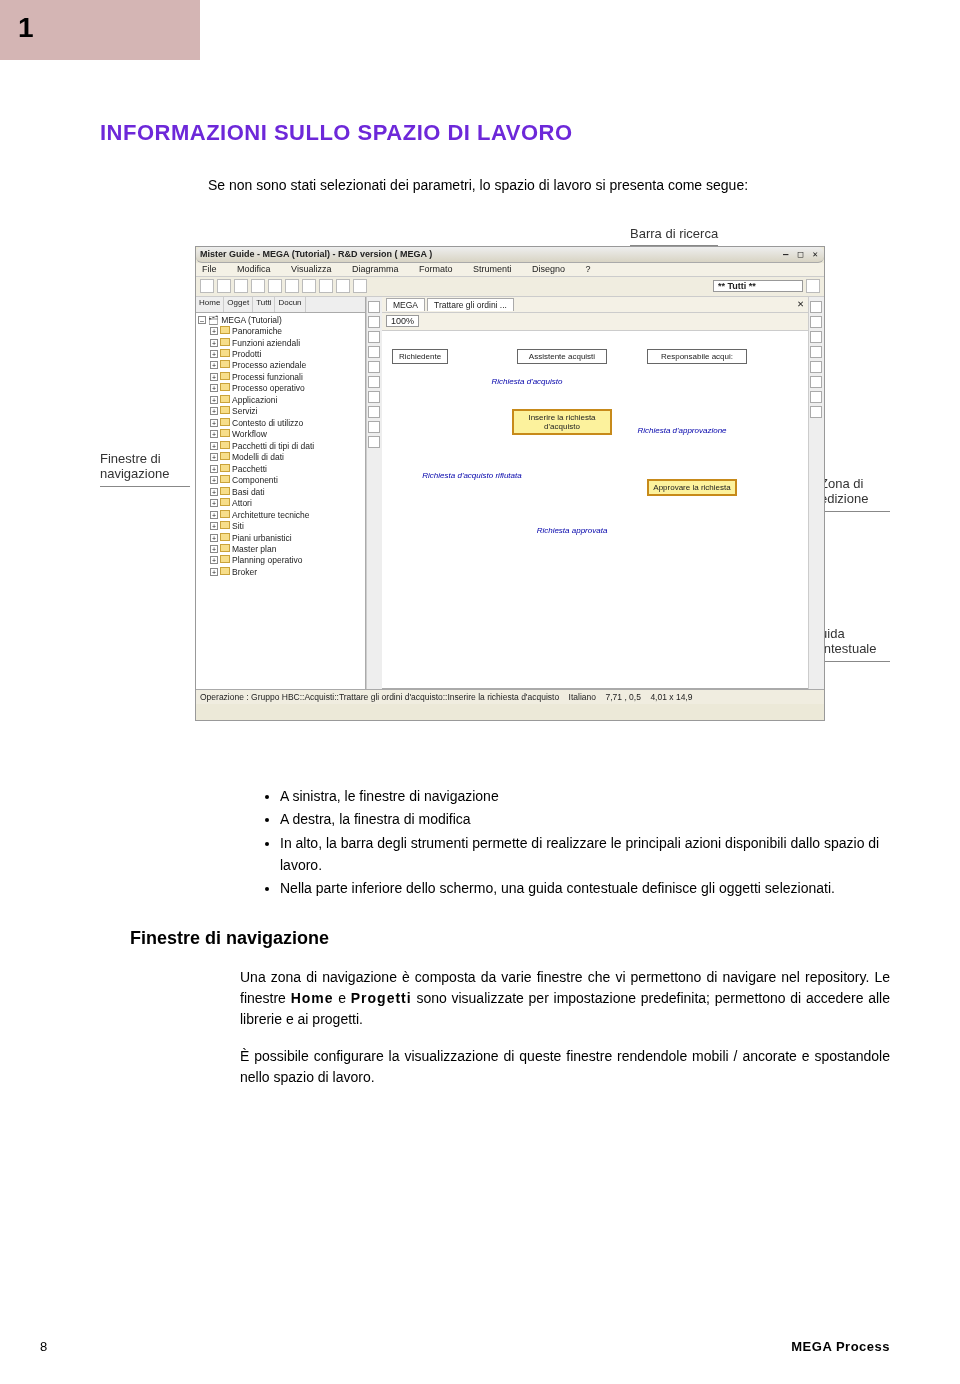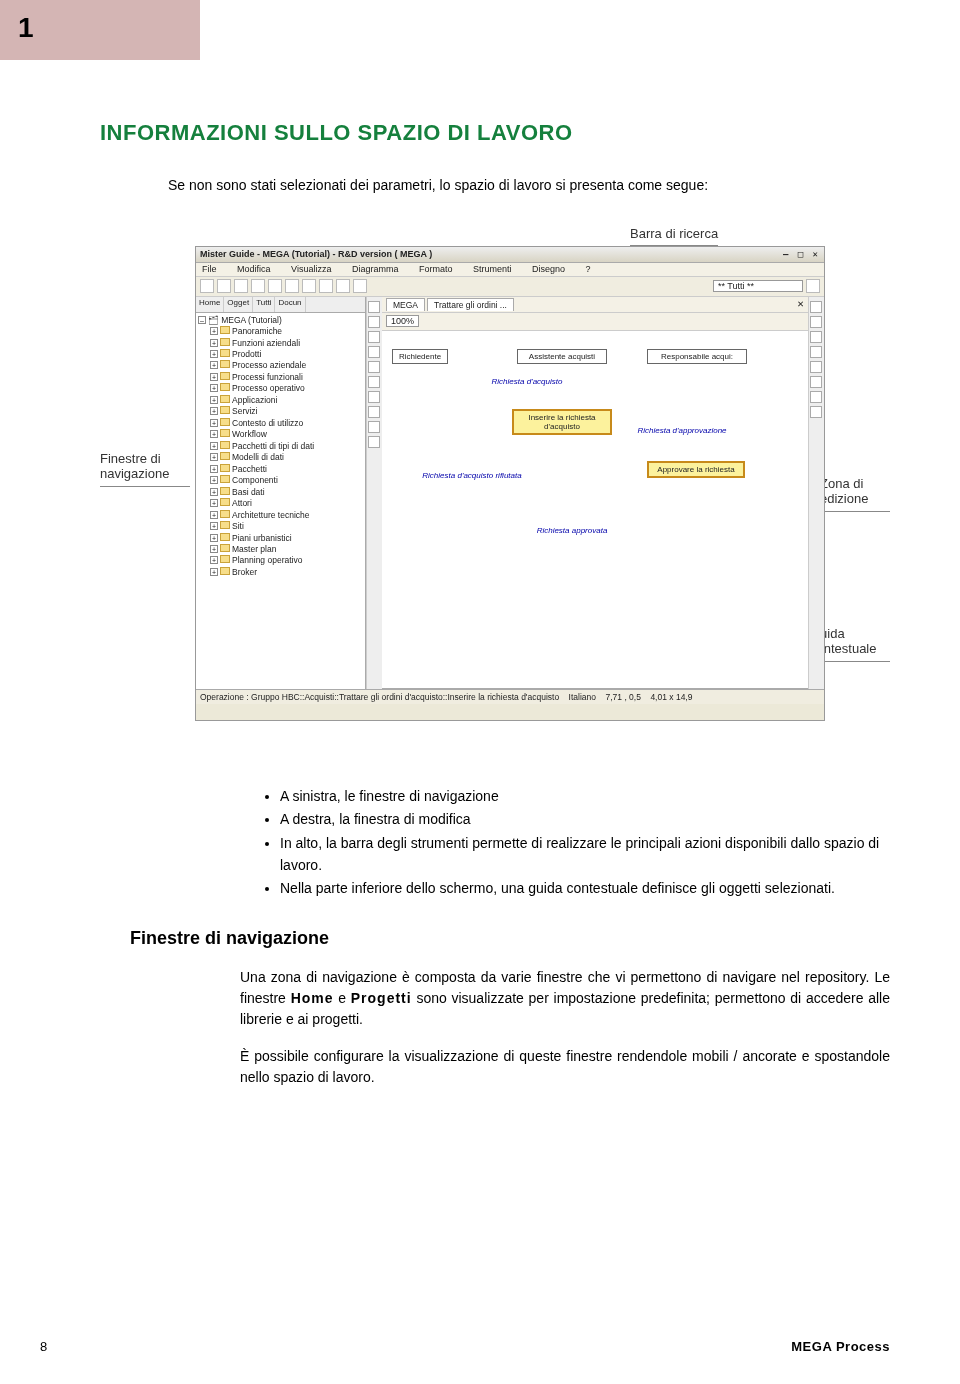--- a/index.html
+++ b/index.html
@@ -27,27 +27,27 @@
   }
   .content {
     position: absolute;
     top: 120px;
     left: 100px;
     right: 70px;
   }
   h1.section-title {
     font-size: 22px;
     font-weight: bold;
-    color: #15803d;
+    color: #6d28d9;
     font-variant: small-caps;
     letter-spacing: .5px;
     margin-bottom: 30px;
   }
   p.intro {
-    margin-left: 68px;
+    margin-left: 108px;
     font-size: 14px;
     line-height: 1.4;
     margin-bottom: 30px;
   }
   
   .shot-wrap {
     position: relative;
     width: 790px;
     height: 510px;
     margin: 0 auto 50px;
@@ -79,20 +79,21 @@
   }
   .titlebar {
     background: linear-gradient(#eee,#d8d4c4);
     height: 16px;
     padding: 1px 4px;
     border-bottom: 1px solid #aaa;
     display: flex;
     justify-content: space-between;
     align-items: center;
     font-weight: bold;
+    border-radius: 6px;
   }
   .titlebar .btns { font-family: monospace; letter-spacing:2px; }
   .menubar {
     height: 14px;
     padding: 1px 6px;
     background: #f4f1e6;
     border-bottom: 1px solid #ccc;
     font-size: 9px;
   }
   .menubar span { margin-right: 18px; }
@@ -111,20 +112,21 @@
     background: #fff;
     display:inline-block;
   }
   .toolbar .search {
     margin-left: auto;
     border: 1px solid #999;
     background: #fff;
     padding: 0 4px;
     min-width: 90px;
     font-size: 9px;
+    font-weight: bold;
   }
   .body {
     display: flex;
     height: 392px;
   }
   .sidepane {
     width: 170px;
     background: #fff;
     border-right: 1px solid #aaa;
     display: flex;
@@ -390,21 +392,21 @@
             <span class="ico" style="width:12px;height:12px"></span>
             <span class="ico" style="width:12px;height:12px"></span>
           </div>
           <div class="canvas">
             <div class="dBox actor" style="top:18px;left:10px;width:56px">Richiedente</div>
             <div class="dBox actor" style="top:18px;left:135px;width:90px">Assistente acquisti</div>
             <div class="dBox actor" style="top:18px;left:265px;width:100px">Responsabile acqui:</div>
             <div class="flowtext" style="top:46px;left:100px;width:90px">Richiesta d'acquisto</div>
             <div class="dBox highlight" style="top:78px;left:130px;width:100px">Inserire la richiesta d'acquisto</div>
             <div class="flowtext" style="top:95px;left:255px;width:90px">Richiesta d'approvazione</div>
-            <div class="dBox highlight" style="top:130px;left:265px;width:98px">Approvare la richiesta</div>
+            <div class="dBox highlight" style="top:148px;left:265px;width:90px">Approvare la richiesta</div>
             <div class="flowtext" style="top:140px;left:40px;width:100px">Richiesta d'acquisto rifiutata</div>
             <div class="flowtext" style="top:195px;left:140px;width:100px">Richiesta approvata</div>
           </div>
         </div>
 
         <div class="side-toolstrip">
           <span class="ti"></span>
           <span class="ti"></span>
           <span class="ti"></span>
           <span class="ti"></span>

